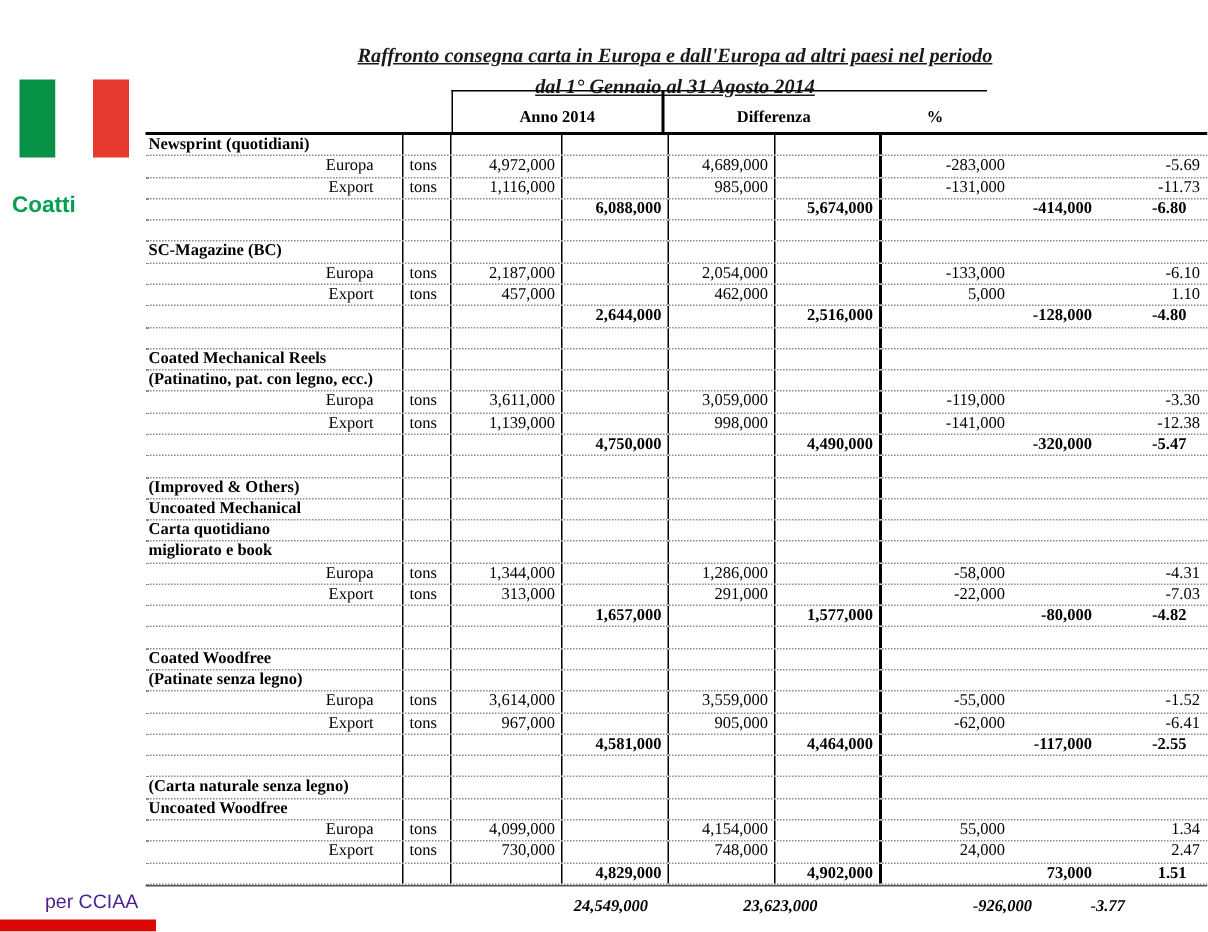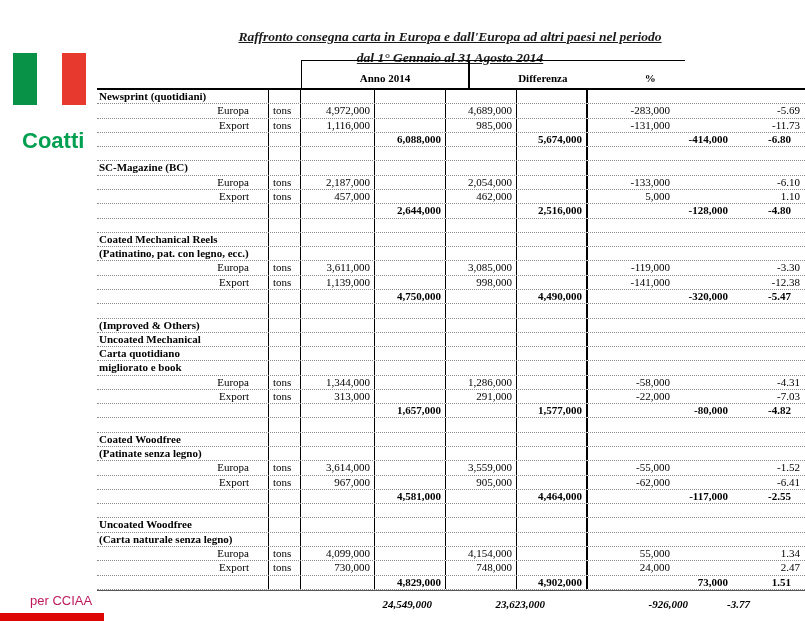--- a/index.html
+++ b/index.html
@@ -12,31 +12,31 @@
   .title-block { position:absolute; left:95px; top:6px; width:710px; text-align:center;margin-top:20px; }
   .title-line {
     font-size:13.5px; font-weight:bold; font-style:italic;
     text-decoration:underline; line-height:21px; color:#1a1a1a;
   }
   
   .flag { position:absolute; left:13px; top:53px; width:73px; height:52px; display:flex; }
   .flag .stripe { height:100%; }
   
   .coatti {
-    position:absolute; left:22px; top:128px;
-    font-family:"Liberation Sans", sans-serif; font-weight:bold; font-size:22px;
+    position:absolute; left:8px; top:128px;
+    font-family:"Liberation Sans", sans-serif; font-weight:bold; font-size:15px;
   }
   
   .ptable { position:absolute; left:97px; top:60px; width:708px; }
   .thead { display:flex; height:30px; border-bottom:2px solid #000; font-weight:bold; font-size:11px; }
   .th-spacer { width:204px; }
   .th-cell { display:flex; align-items:flex-end; justify-content:center; padding-bottom:4px;
              border-top:1px solid #000; border-left:1px solid #000; }
   .th-13 { width:145px; }
-  .th-14 { width:167px; }
+  .th-14 { width:140px; }
   .th-diffgrp { width:217px; border-top:1px solid #000; border-left:2px solid #000;
                 display:flex; align-items:flex-end; padding-bottom:4px; }
   .th-diff { width:147px; text-align:center; }
   .th-pct { width:70px; text-align:center; }
   
   .tbody { border-bottom:1px solid #555; }
   .trow { display:flex; height:14.2857px; border-bottom:1px dotted #8a8a8a; font-size:11px; line-height:13px; }
   .cell { height:100%; overflow:hidden; white-space:nowrap; }
   .c-label { width:172px; border-right:1px solid #000; padding-left:2px; }
   .c-unit  { width:32px;  border-right:1px solid #000; padding-left:4px; }
@@ -54,21 +54,21 @@
   
   .grand-row { position:absolute; left:97px; top:598px; width:708px; display:flex;
                font-size:11px; font-weight:bold; font-style:italic; }
   .g1 { width:335px; text-align:right; }
   .g2 { width:113px; text-align:right; }
   .g3 { width:143px; text-align:right; }
   .g4 { width:62px;  text-align:right; }
   
   .footer-text {
     position:absolute; left:30px; top:593px;
-    font-family:"Liberation Sans", sans-serif; font-size:13px; color:#be185d;
+    font-family:"Liberation Sans", sans-serif; font-size:13px; color:#4c1d95;
   }
   .accent-bar { position:absolute; left:0; top:613px; width:104px; height:8px; }
 </style>
 </head>
 <body>
 
 <div class="page">
 
   <div class="title-block">
     <div class="title-line">Raffronto consegna carta in Europa e dall'Europa ad altri paesi nel periodo</div>
@@ -211,21 +211,21 @@
           <div class="cell c-14a"></div>
           <div class="cell c-14b"></div>
           <div class="cell c-diff"></div>
           <div class="cell c-pct"></div>
         </div>
         <div class="trow detail-row">
           <div class="cell c-label">Europa</div>
           <div class="cell c-unit">tons</div>
           <div class="cell c-13a">3,611,000</div>
           <div class="cell c-13b"></div>
-          <div class="cell c-14a">3,085,000</div>
+          <div class="cell c-14a">3,059,000</div>
           <div class="cell c-14b"></div>
           <div class="cell c-diff">-119,000</div>
           <div class="cell c-pct">-3.30</div>
         </div>
         <div class="trow detail-row">
           <div class="cell c-label">Export</div>
           <div class="cell c-unit">tons</div>
           <div class="cell c-13a">1,139,000</div>
           <div class="cell c-13b"></div>
           <div class="cell c-14a">998,000</div>
@@ -387,31 +387,31 @@
           <div class="cell c-label"></div>
           <div class="cell c-unit"></div>
           <div class="cell c-13a"></div>
           <div class="cell c-13b"></div>
           <div class="cell c-14a"></div>
           <div class="cell c-14b"></div>
           <div class="cell c-diff"></div>
           <div class="cell c-pct"></div>
         </div>
         <div class="trow label-row">
+          <div class="cell c-label">(Carta naturale senza legno)</div>
+          <div class="cell c-unit"></div>
+          <div class="cell c-13a"></div>
+          <div class="cell c-13b"></div>
+          <div class="cell c-14a"></div>
+          <div class="cell c-14b"></div>
+          <div class="cell c-diff"></div>
+          <div class="cell c-pct"></div>
+        </div>
+        <div class="trow label-row">
           <div class="cell c-label">Uncoated Woodfree</div>
-          <div class="cell c-unit"></div>
-          <div class="cell c-13a"></div>
-          <div class="cell c-13b"></div>
-          <div class="cell c-14a"></div>
-          <div class="cell c-14b"></div>
-          <div class="cell c-diff"></div>
-          <div class="cell c-pct"></div>
-        </div>
-        <div class="trow label-row">
-          <div class="cell c-label">(Carta naturale senza legno)</div>
           <div class="cell c-unit"></div>
           <div class="cell c-13a"></div>
           <div class="cell c-13b"></div>
           <div class="cell c-14a"></div>
           <div class="cell c-14b"></div>
           <div class="cell c-diff"></div>
           <div class="cell c-pct"></div>
         </div>
         <div class="trow detail-row">
           <div class="cell c-label">Europa</div>

